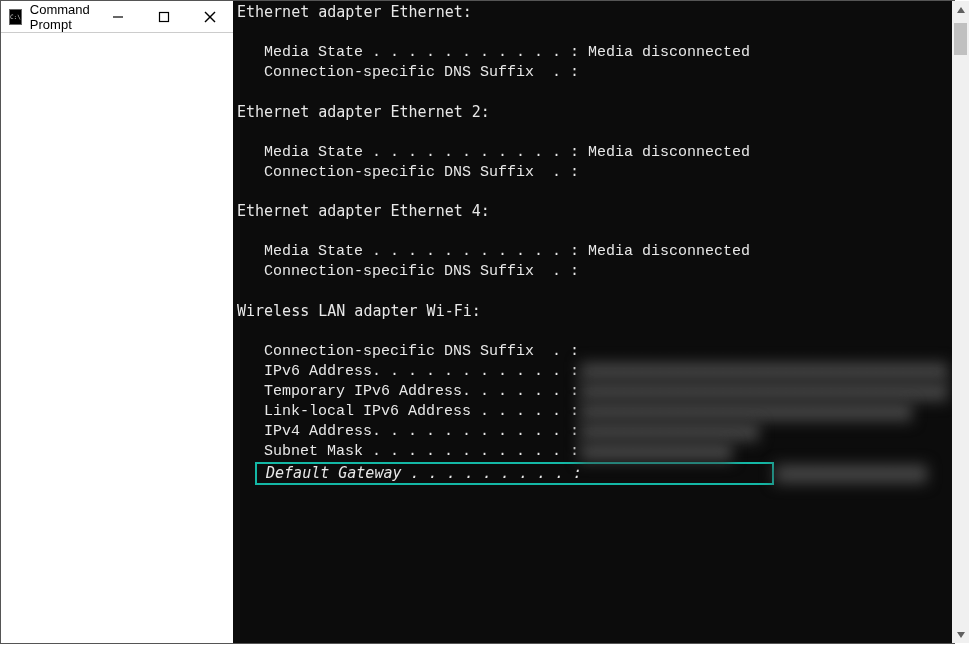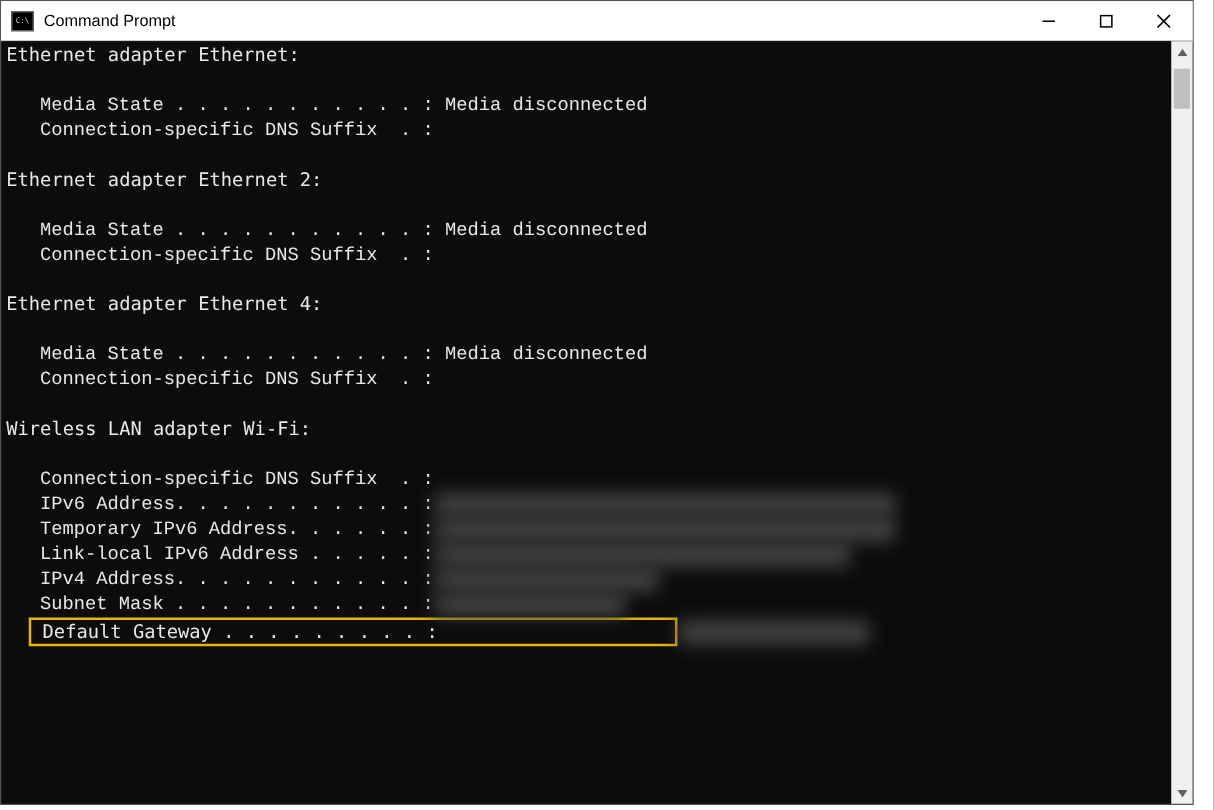--- a/index.html
+++ b/index.html
@@ -7,21 +7,21 @@
     font-family: -apple-system, "Segoe UI", Tahoma, sans-serif;
     background: #fff;
     width: 971px;
     height: 648px;
   }
   .window {
     width: 955px;
     height: 644px;
     border: 1px solid #555;
     display: flex;
-    flex-direction: column;
+    flex-direction: row;
     background: #fff;
   }
   .titlebar {
     height: 32px;
     background: #fff;
     display: flex;
     align-items: center;
     border-bottom: 1px solid #ccc;
   }
   .title-icon {
@@ -97,27 +97,28 @@
     position: absolute;
     left: 2px; right: 2px;
     top: 22px;
     height: 32px;
     background: #c0c0c0;
     border-radius: 0;
   }
   .line { white-space: pre; }
   .indented { padding-left: 3ch; font-family: Liberation Mono, monospace; }
   .highlight-box {
-    border: 2px solid #eab308;
+    border: 2px solid #14b8a6;
     display: inline-block;
     white-space: pre;
     margin-left: 2ch;
     padding-left: 1ch;
     padding-right: 21ch;
     line-height: 1.3;
+    font-style: italic;
   }
   .blur {
     filter: blur(7px);
     background: #3a3a3a;
     color: #6a6a6a;
     display: inline-block;
   }
 </style>
 </head>
 <body>

